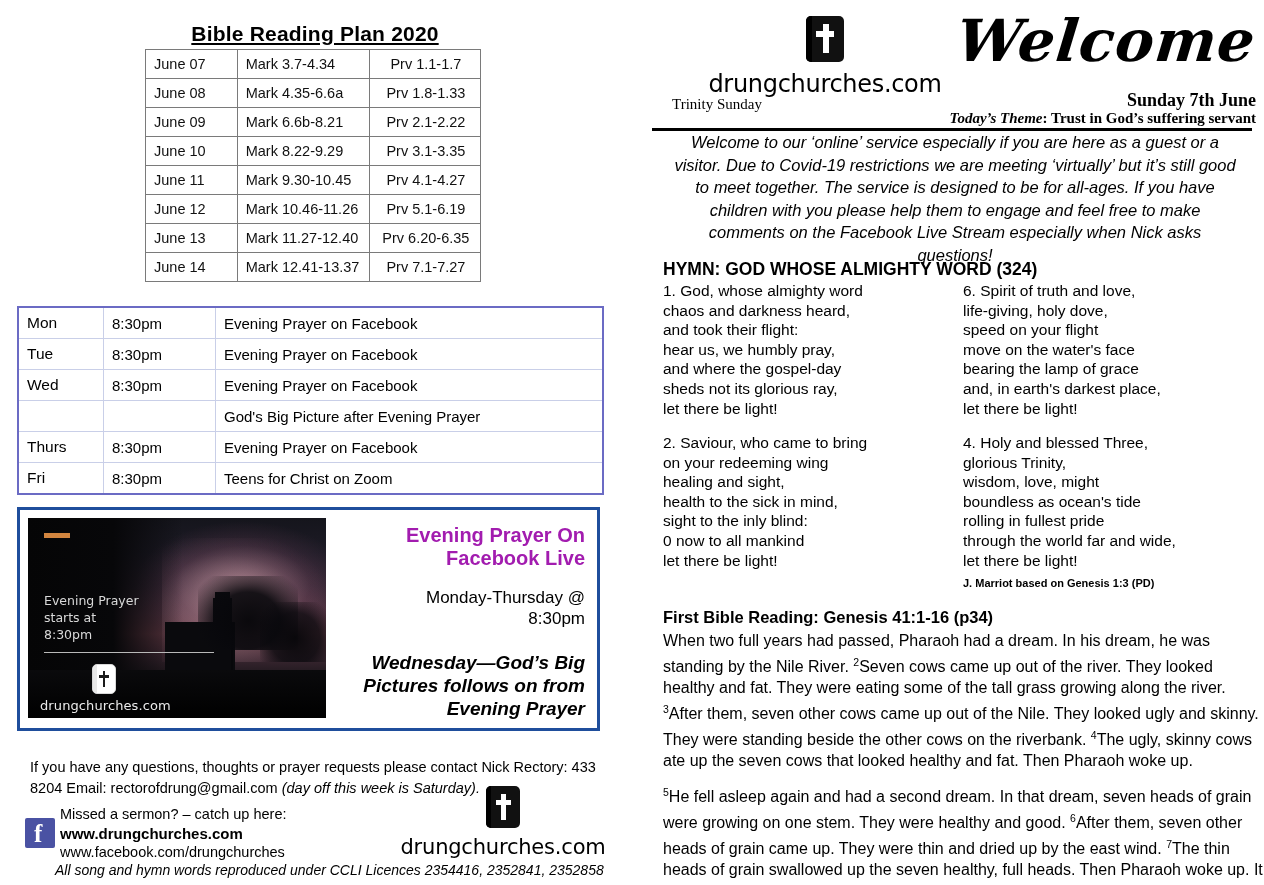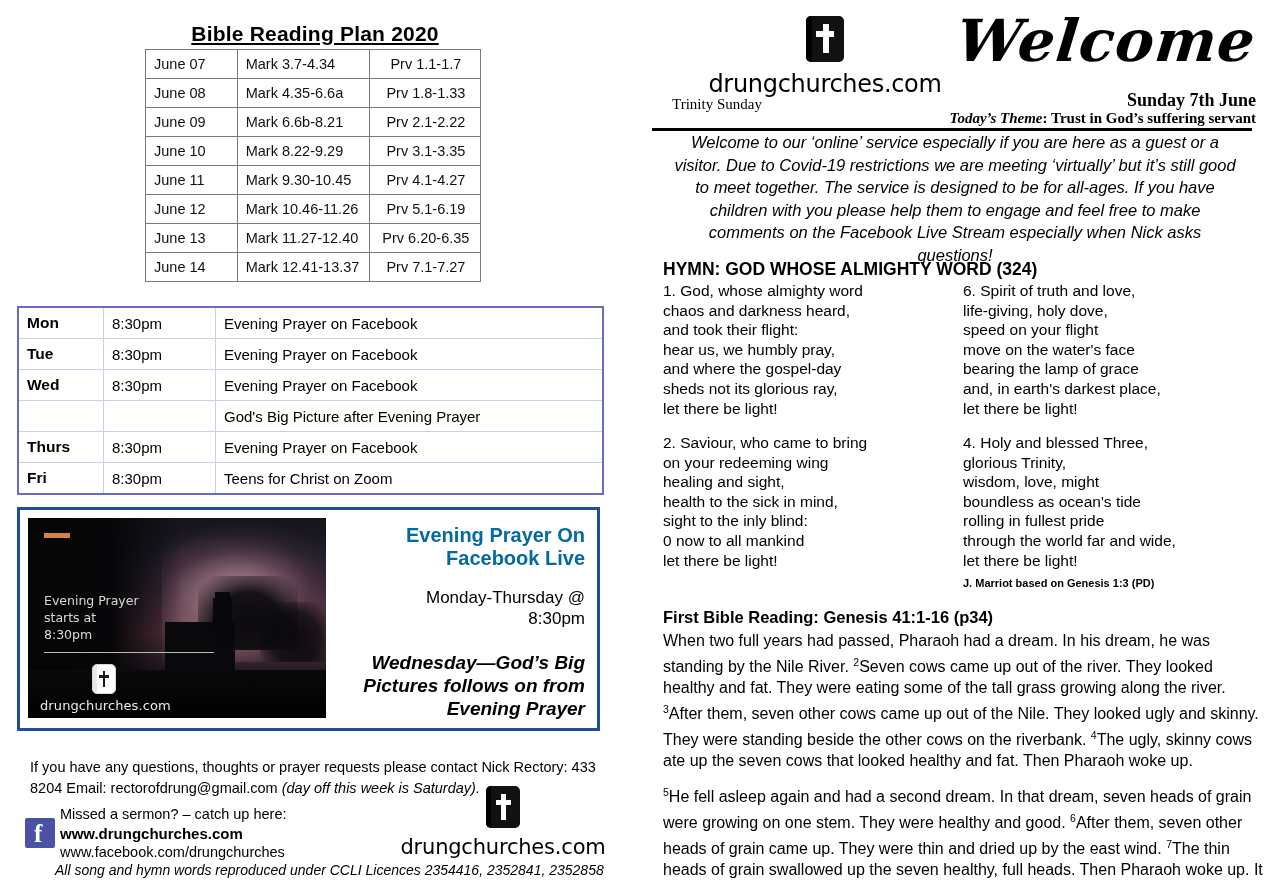--- a/index.html
+++ b/index.html
@@ -43,21 +43,21 @@
     border-collapse:collapse;
     border:2.5px solid #6b6bc4;
   }
   table.sched td{
     border:1px solid #c9cfe8;
     font-size:15px;
     padding:6px 8px;
     height:18px;
     vertical-align:middle;
   }
-  table.sched td.day{width:68px;font-weight:bold;font-size:15.5px;}
+  table.sched td.day{width:68px;font-weight:normal;font-size:15.5px;}
   table.sched td.time{width:95px;}
   table.sched td.desc{}
 
   
   .promo{
     position:absolute;left:17px;top:507px;width:583px;height:224px;
     border:3px solid #1f4e9c;
     background:#fff;
     box-sizing:border-box;
   }
@@ -133,21 +133,21 @@
   }
   .tv .ov-url{
     position:absolute;left:12px;top:180px;color:#eaeaea;
     font-size:13px;font-family:"DejaVu Sans", sans-serif;letter-spacing:.1px;
   }
 
   .promo-right{
     flex:1;padding:6px 6px 0 10px;text-align:right;box-sizing:border-box;
   }
   .promo-h{
-    color:#0369a1;font-weight:bold;font-size:20px;line-height:23px;
+    color:#a21caf;font-weight:bold;font-size:20px;line-height:23px;
   }
   .promo-sub{
     font-size:17px;line-height:21px;margin-top:17px;
   }
   .promo-em{
     margin-top:22px;font-weight:bold;font-style:italic;font-size:19px;line-height:23px;
   }
 
   
   .foot-contact{

